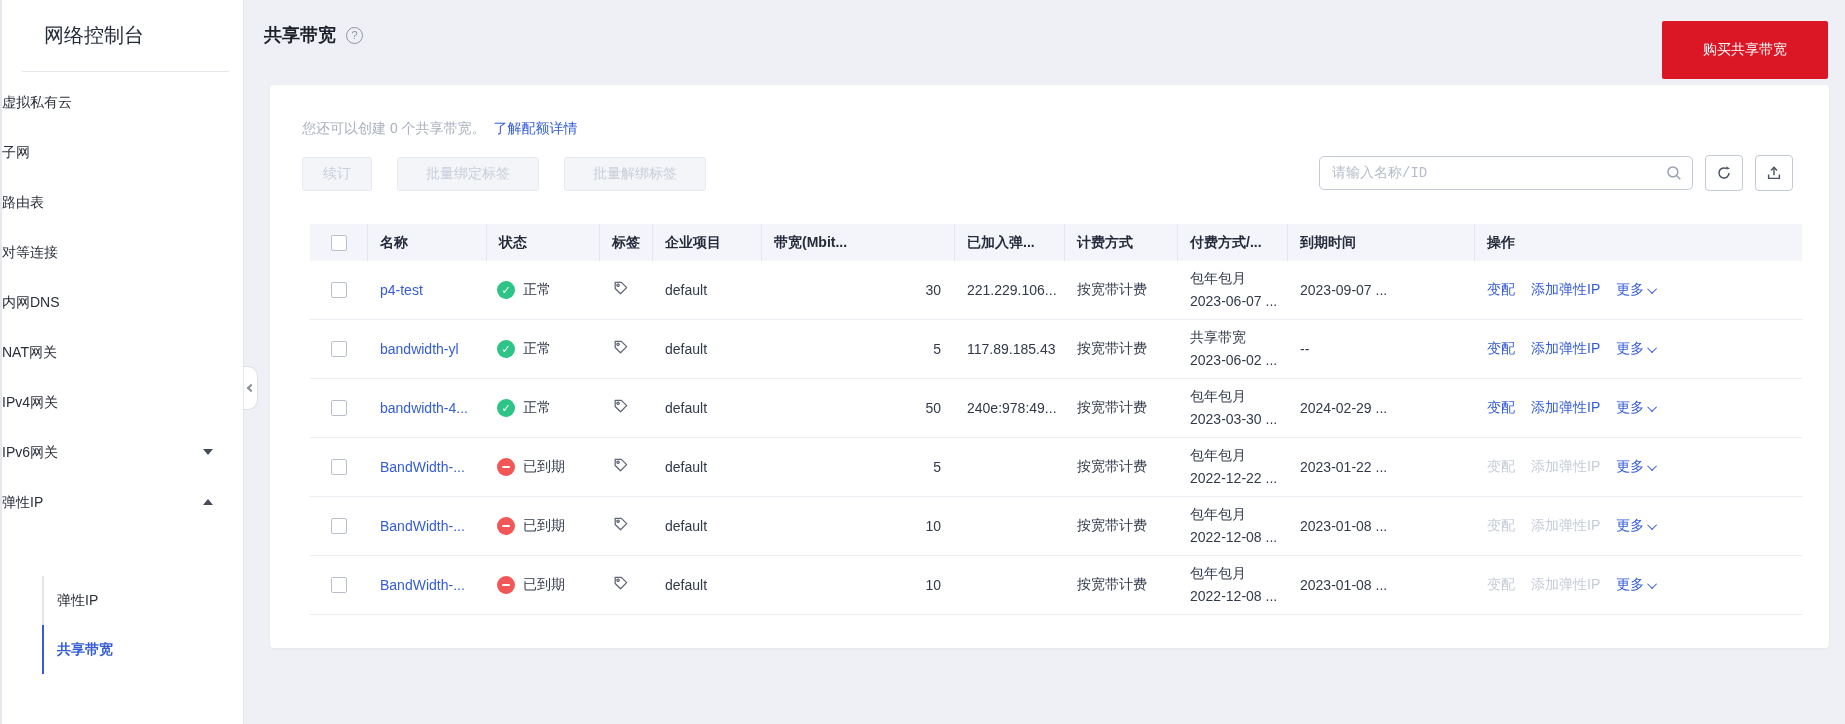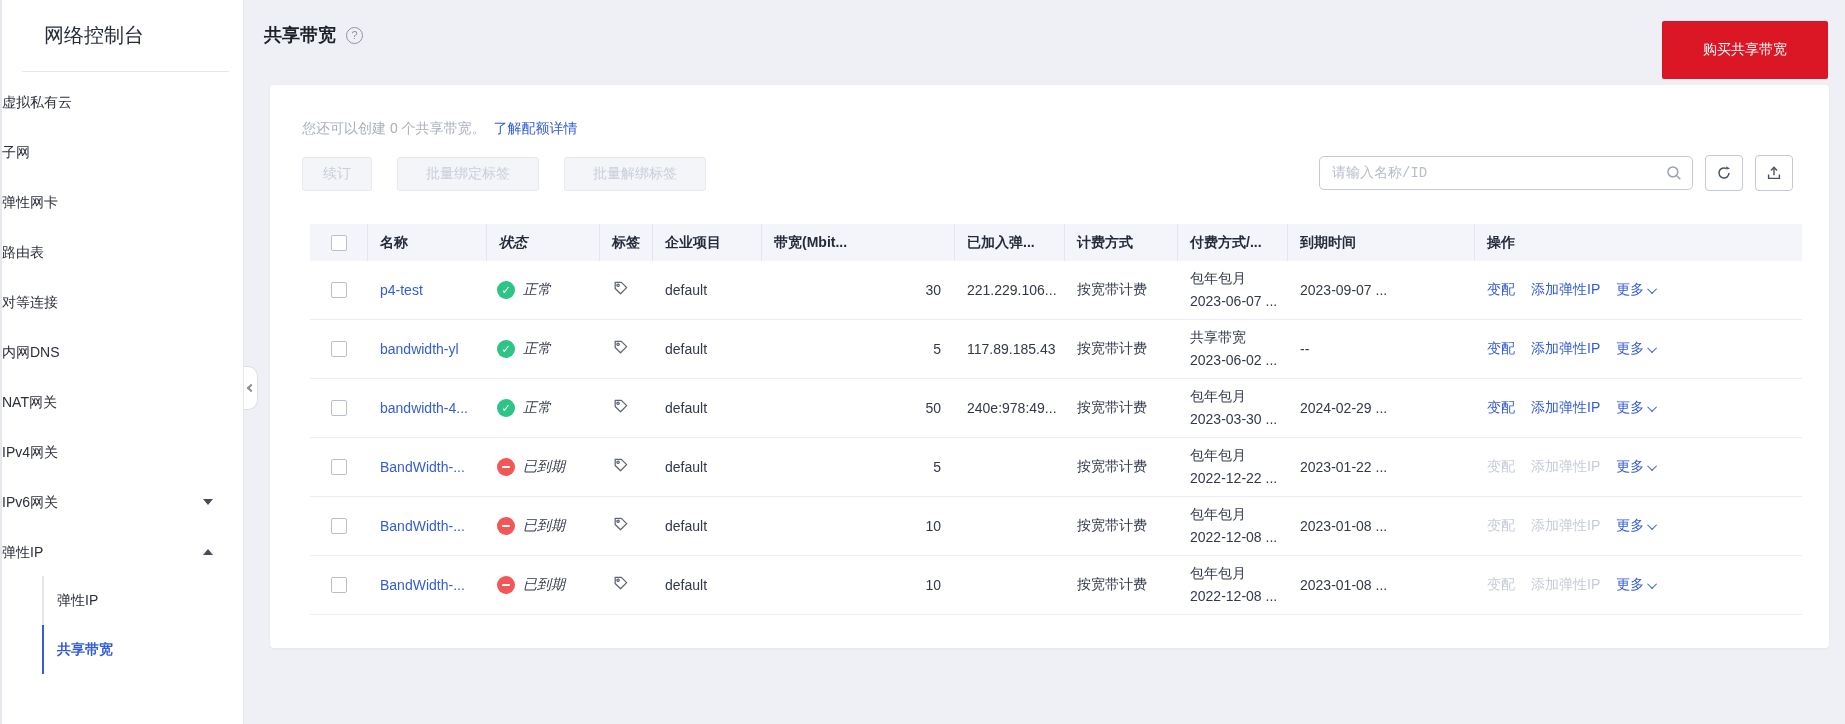--- a/index.html
+++ b/index.html
@@ -61,21 +61,21 @@
     display:flex; align-items:center; justify-content:center; cursor:pointer; }
 
   
   .table { position:absolute; left:40px; top:139px; width:1492px; }
   .thead { display:flex; height:37px; background:#f3f5fa; }
   .th { display:flex; align-items:center; padding-left:12px; font-size:14px; font-weight:bold;
     color:#252b3a; border-right:1px solid #e3e6ee; height:100%; }
   .th.last { border-right:none; }
   .trow { display:flex; align-items:center; height:59px; border-bottom:1px solid #ebeef3; background:#fff; }
   .td { padding-left:12px; font-size:14px; color:#32394a; }
-  .col-cb{width:58px;} .col-name{width:119px;} .col-status{width:113px;font-style:italic;} .col-tag{width:53px;}
+  .col-cb{width:58px;} .col-name{width:119px;} .col-status{width:113px;} .col-tag{width:53px;}
   .col-project{width:109px;} .col-bw{width:193px;} .col-eip{width:110px;} .col-billing{width:113px;}
   .col-pay{width:110px;} .col-expire{width:187px;} .col-ops{width:327px;}
   .td.col-cb,.th.col-cb { display:flex; justify-content:center; padding-left:0; }
   .td.col-bw { text-align:right; padding-right:14px; padding-left:0; }
   .cbx { display:inline-block; width:16px; height:16px; background:#fff; border:1px solid #b9bfcc;
     border-radius:2px; cursor:pointer; }
   a.link { color:#345cd8; text-decoration:none; cursor:pointer; }
   .td.col-status { display:flex; align-items:center; gap:8px; padding-left:10px; }
   .stic { width:18px; height:18px; border-radius:50%; color:#fff; display:flex; align-items:center;
     justify-content:center; font-size:11px; flex:0 0 18px; }
@@ -99,23 +99,20 @@
     <div class="sidebar-title">网络控制台</div>
     <div class="sidebar-title-divider"></div>
     <nav class="side-nav" id="side-nav">
         <div class="nav-item">
     <span class="nav-label">虚拟私有云</span>
   </div>
         <div class="nav-item">
     <span class="nav-label">子网</span>
   </div>
         <div class="nav-item">
-    <span class="nav-label">弹性网卡</span>
-  </div>
-        <div class="nav-item">
     <span class="nav-label">路由表</span>
   </div>
         <div class="nav-item">
     <span class="nav-label">对等连接</span>
   </div>
         <div class="nav-item">
     <span class="nav-label">内网DNS</span>
   </div>
         <div class="nav-item">
     <span class="nav-label">NAT网关</span>

